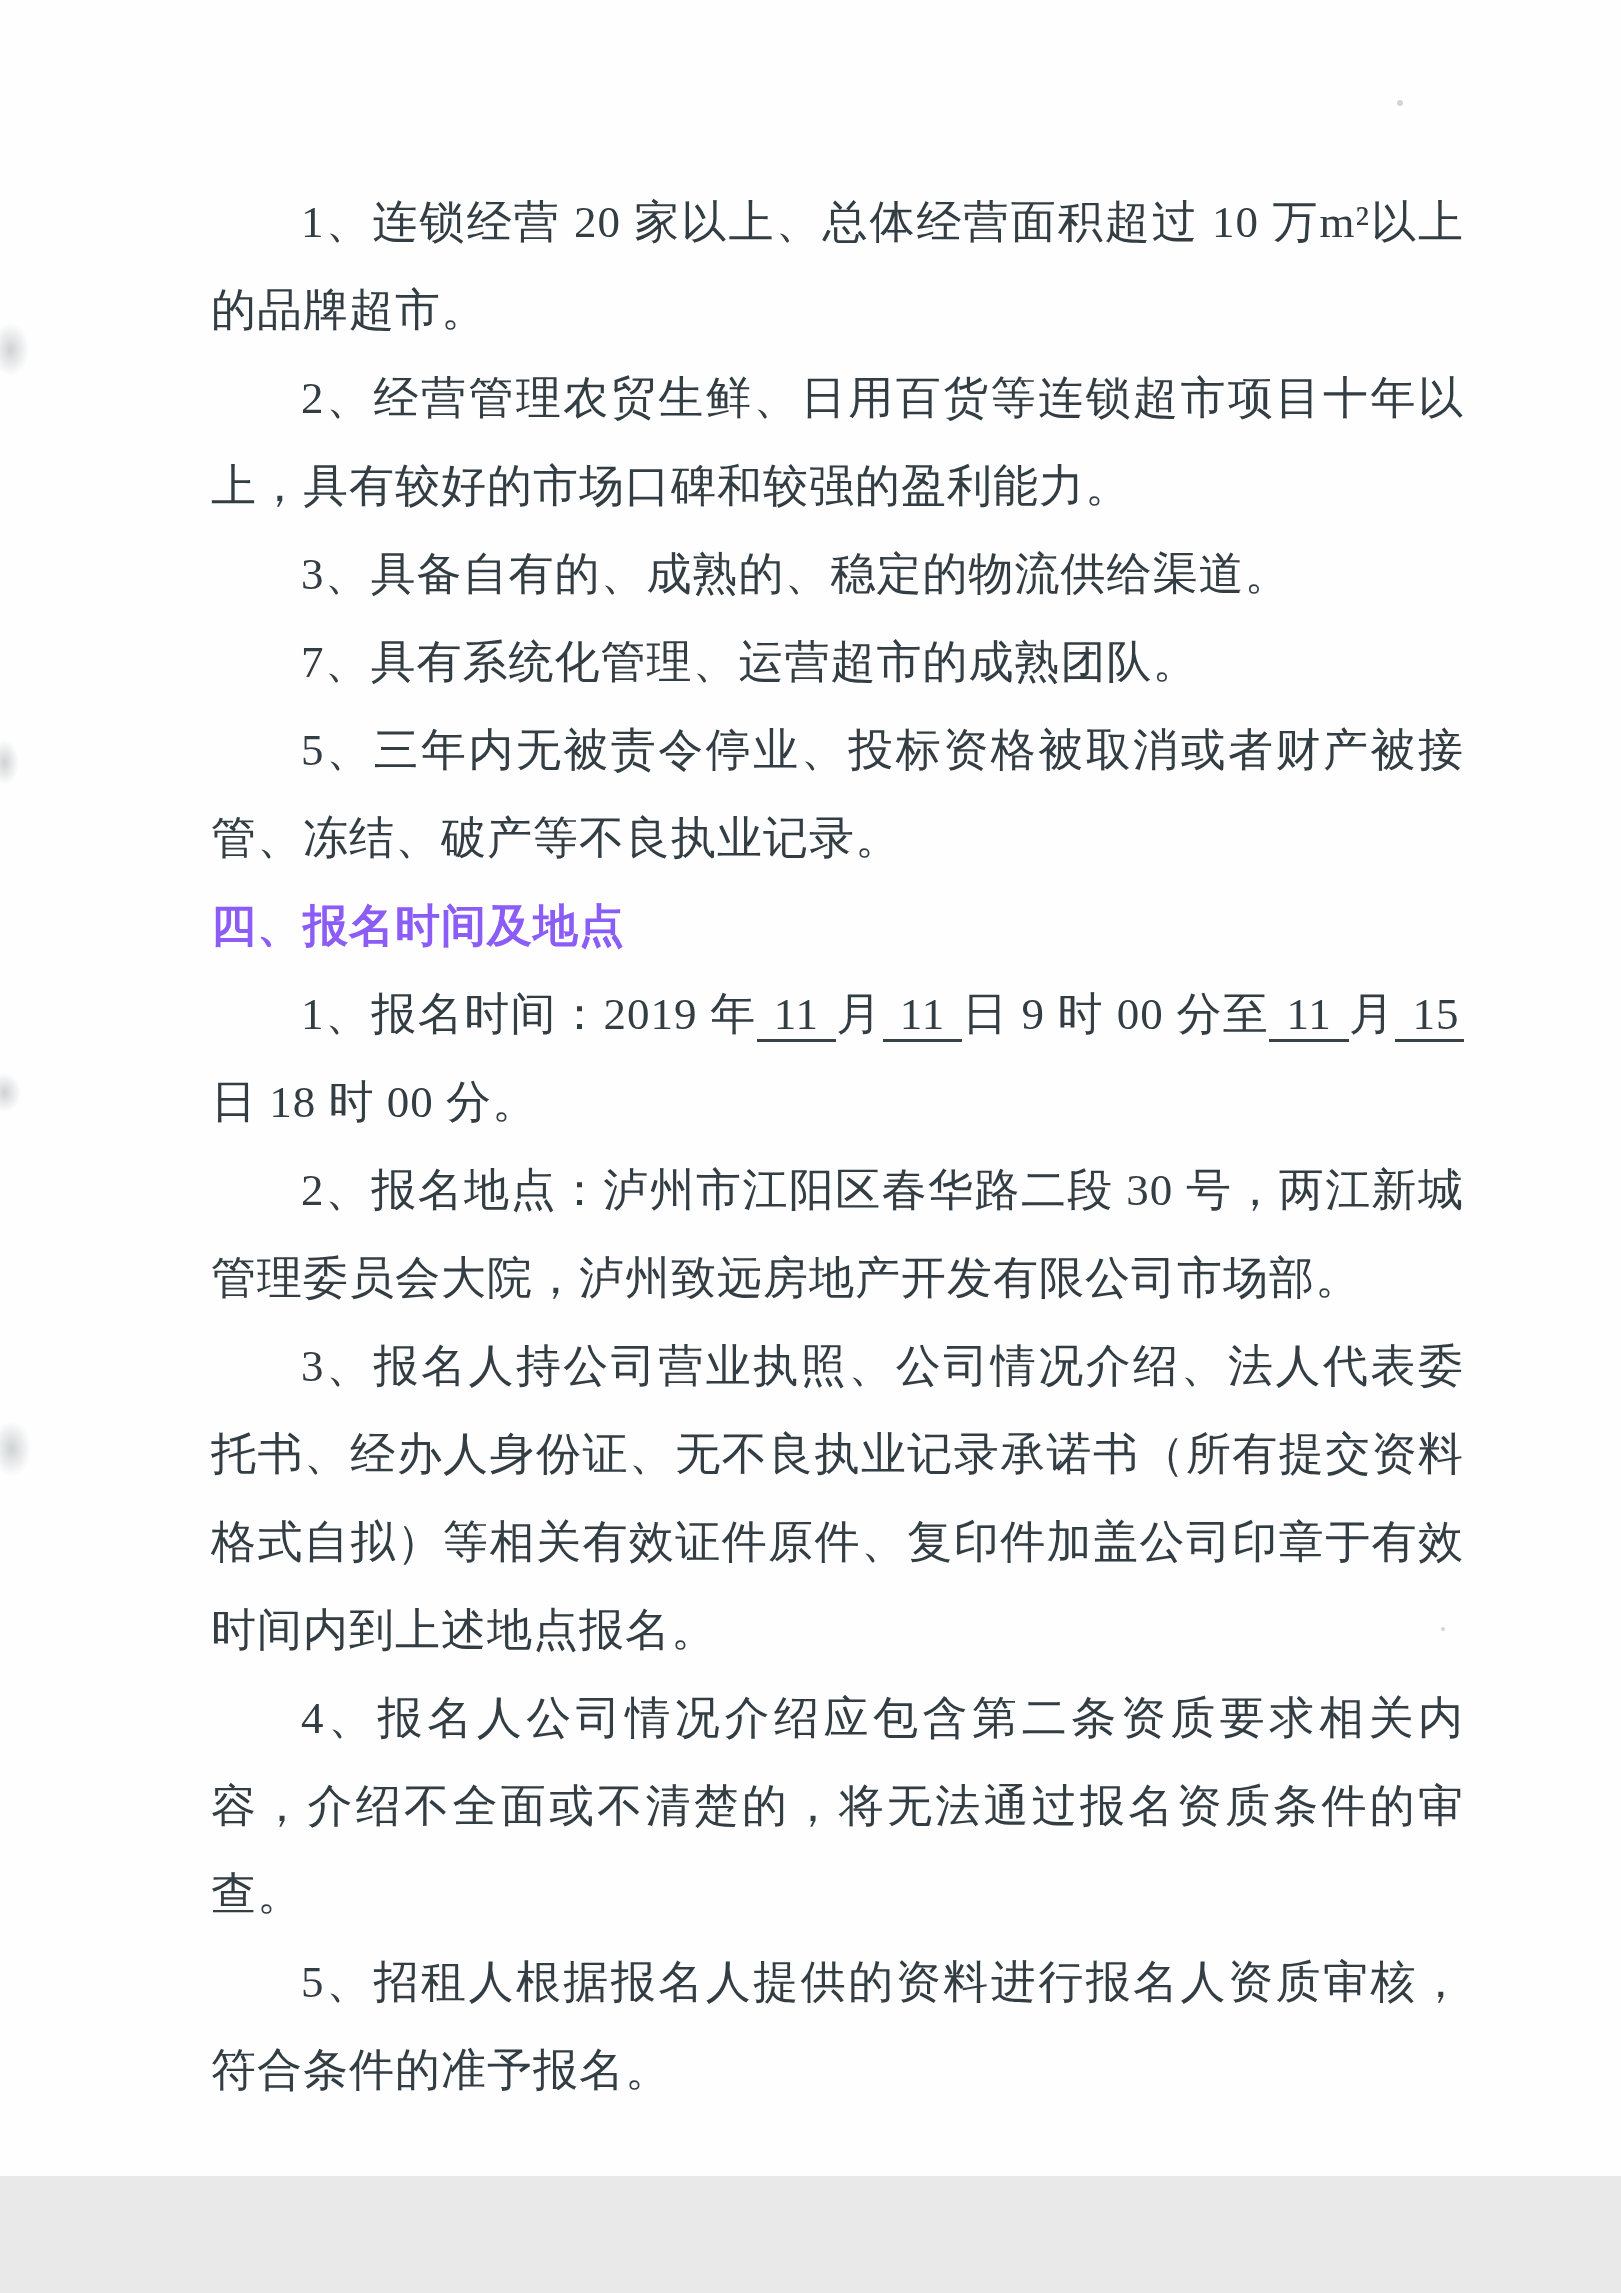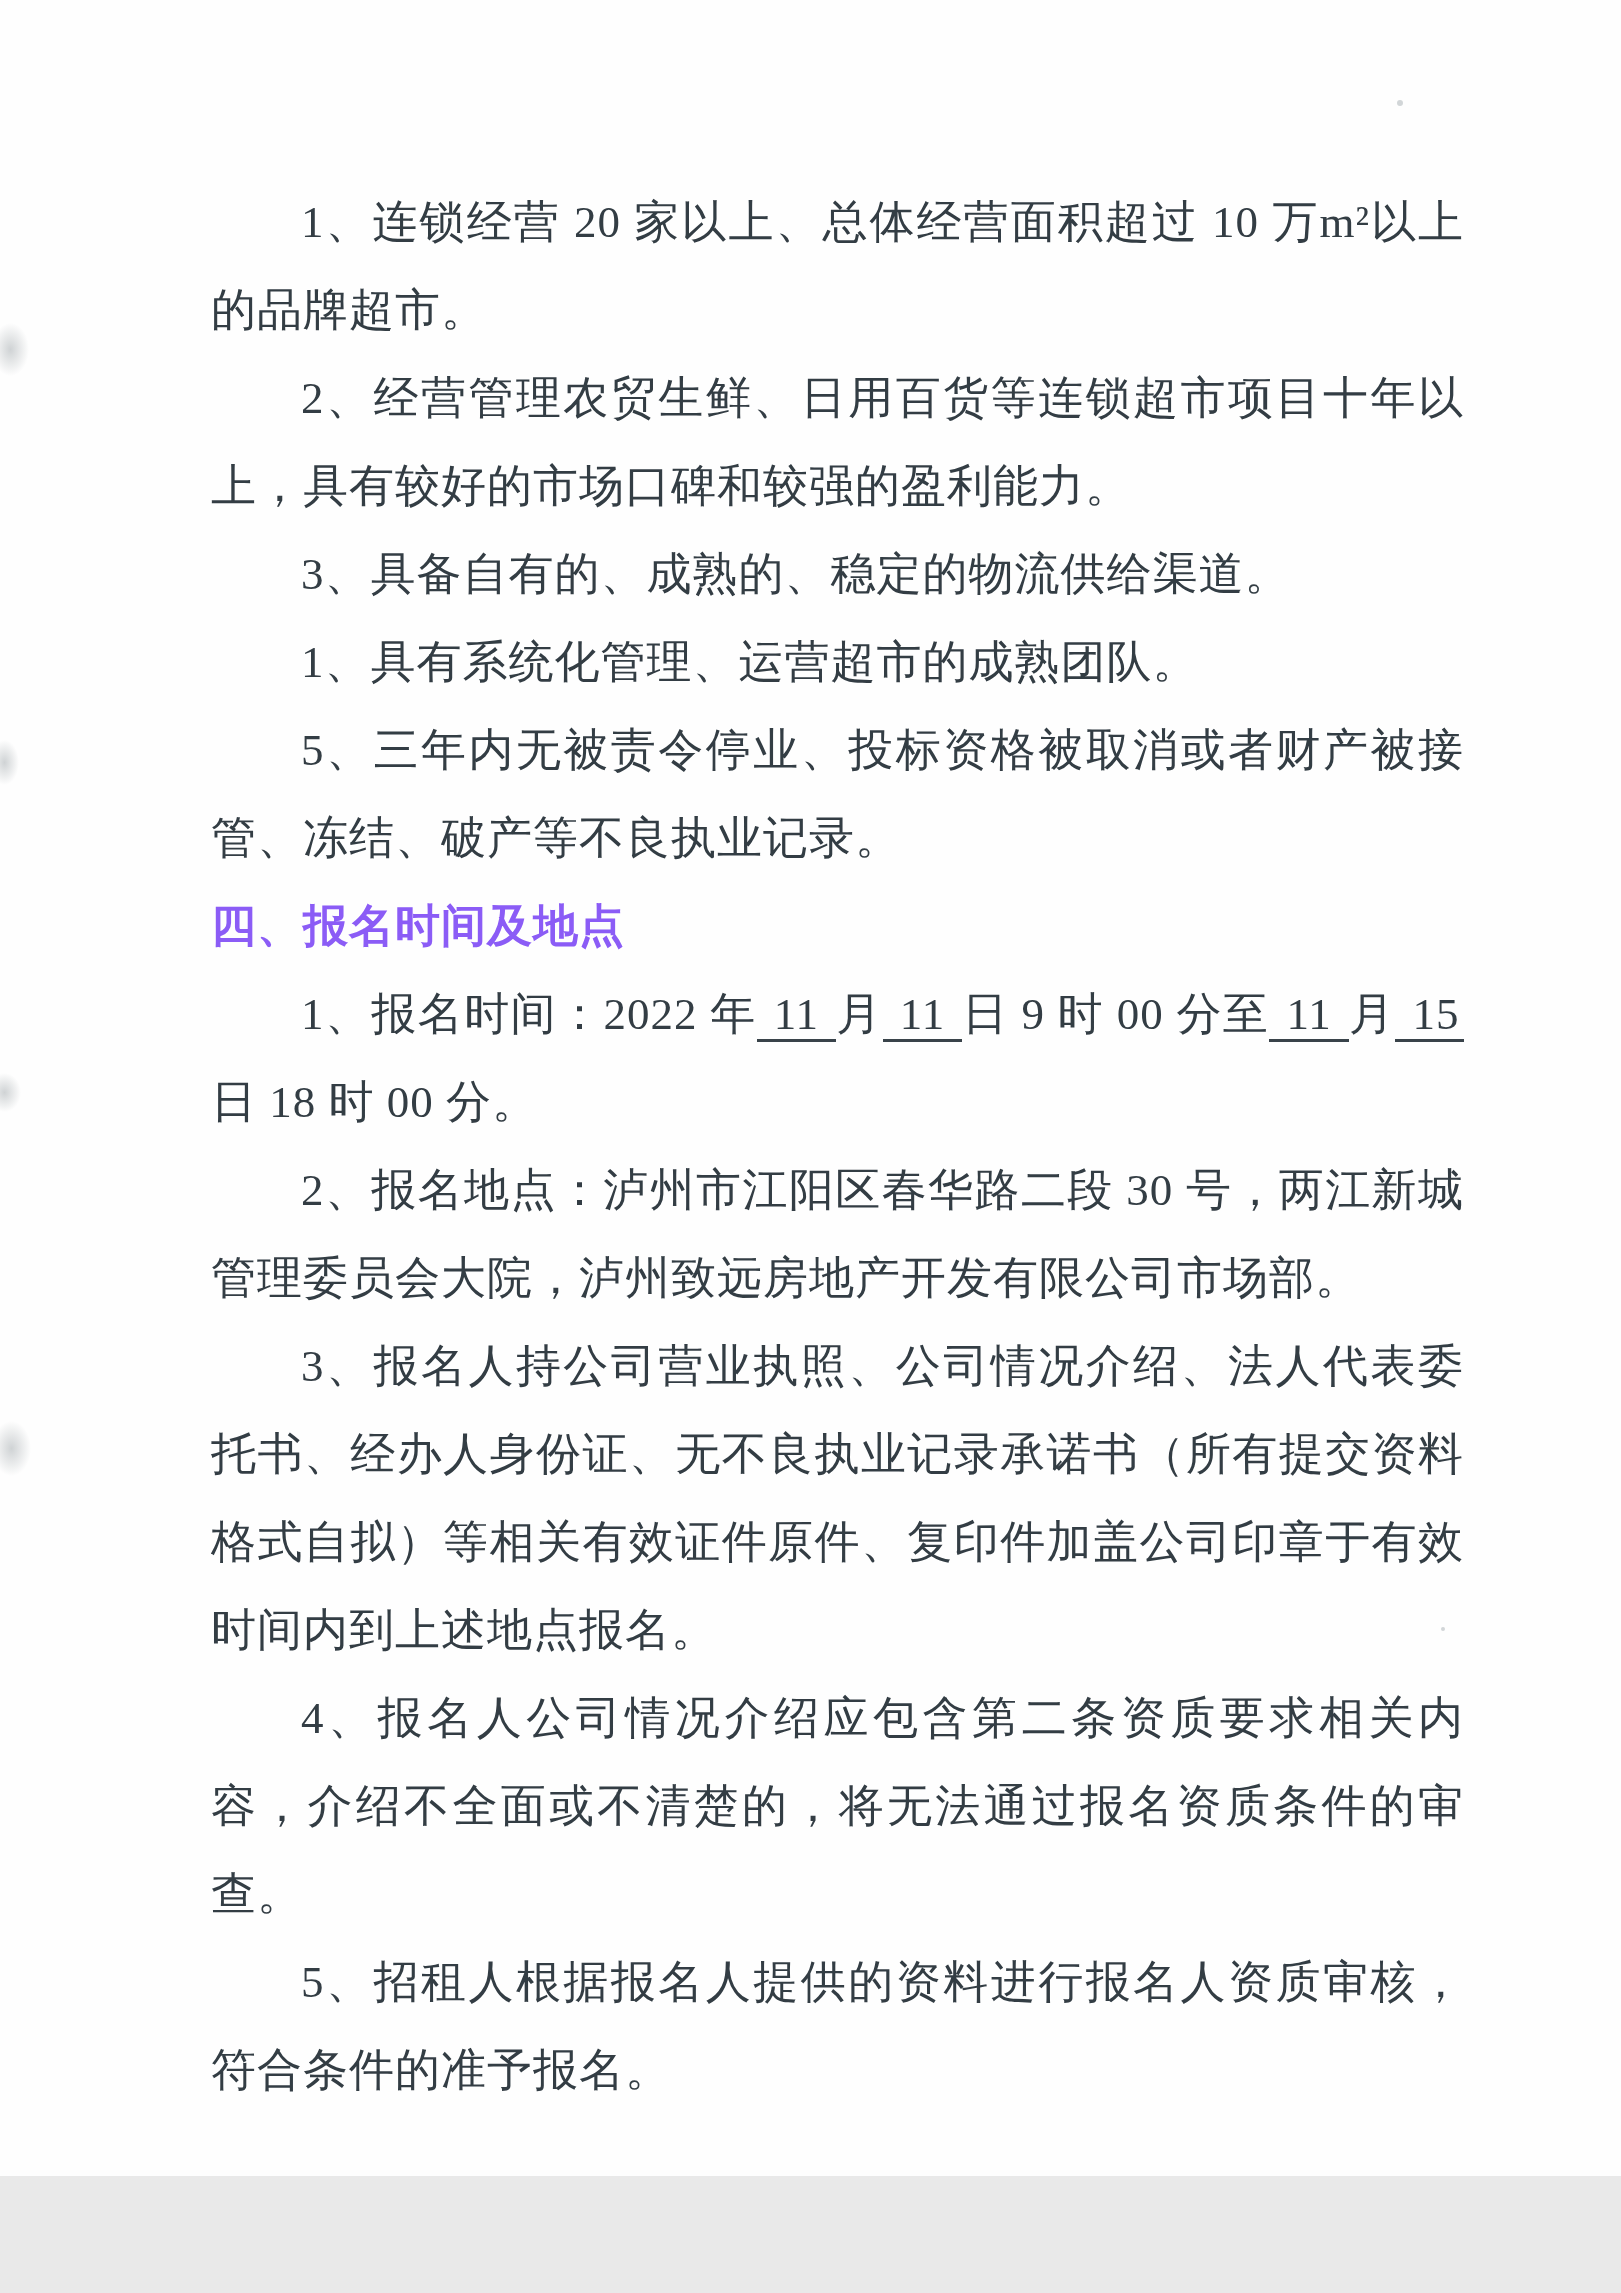--- a/index.html
+++ b/index.html
@@ -70,23 +70,23 @@
   <div class="artifact a3"></div>
   <div class="artifact a4"></div>
   <div class="artifact a5"></div>
   <div class="speck s1"></div>
   <div class="speck s2"></div>
 
   <div class="doc-body">
       <p class="body indent">1、连锁经营 20 家以上、总体经营面积超过 10 万m²以上的品牌超市。</p>
       <p class="body indent">2、经营管理农贸生鲜、日用百货等连锁超市项目十年以上，具有较好的市场口碑和较强的盈利能力。</p>
       <p class="body indent">3、具备自有的、成熟的、稳定的物流供给渠道。</p>
-      <p class="body indent">1、具有系统化管理、运营超市的成熟团队。</p>
+      <p class="body indent">7、具有系统化管理、运营超市的成熟团队。</p>
       <p class="body indent">5、三年内无被责令停业、投标资格被取消或者财产被接管、冻结、破产等不良执业记录。</p>
       <p class="heading">四、报名时间及地点</p>
-      <p class="body indent"><span>1、报名时间：2022 年</span><span class="u"> 11 </span><span>月</span><span class="u"> 11 </span><span>日 9 时 00 分至</span><span class="u"> 11 </span><span>月</span><span class="u"> 15 </span><span>日 18 时 00 分。</span></p>
+      <p class="body indent"><span>1、报名时间：2019 年</span><span class="u"> 11 </span><span>月</span><span class="u"> 11 </span><span>日 9 时 00 分至</span><span class="u"> 11 </span><span>月</span><span class="u"> 15 </span><span>日 18 时 00 分。</span></p>
       <p class="body indent">2、报名地点：泸州市江阳区春华路二段 30 号，两江新城管理委员会大院，泸州致远房地产开发有限公司市场部。</p>
       <p class="body indent">3、报名人持公司营业执照、公司情况介绍、法人代表委托书、经办人身份证、无不良执业记录承诺书（所有提交资料格式自拟）等相关有效证件原件、复印件加盖公司印章于有效时间内到上述地点报名。</p>
       <p class="body indent">4、报名人公司情况介绍应包含第二条资质要求相关内容，介绍不全面或不清楚的，将无法通过报名资质条件的审查。</p>
       <p class="body indent">5、招租人根据报名人提供的资料进行报名人资质审核，符合条件的准予报名。</p>
     </div>
 </div>
 
 
 </body></html>

